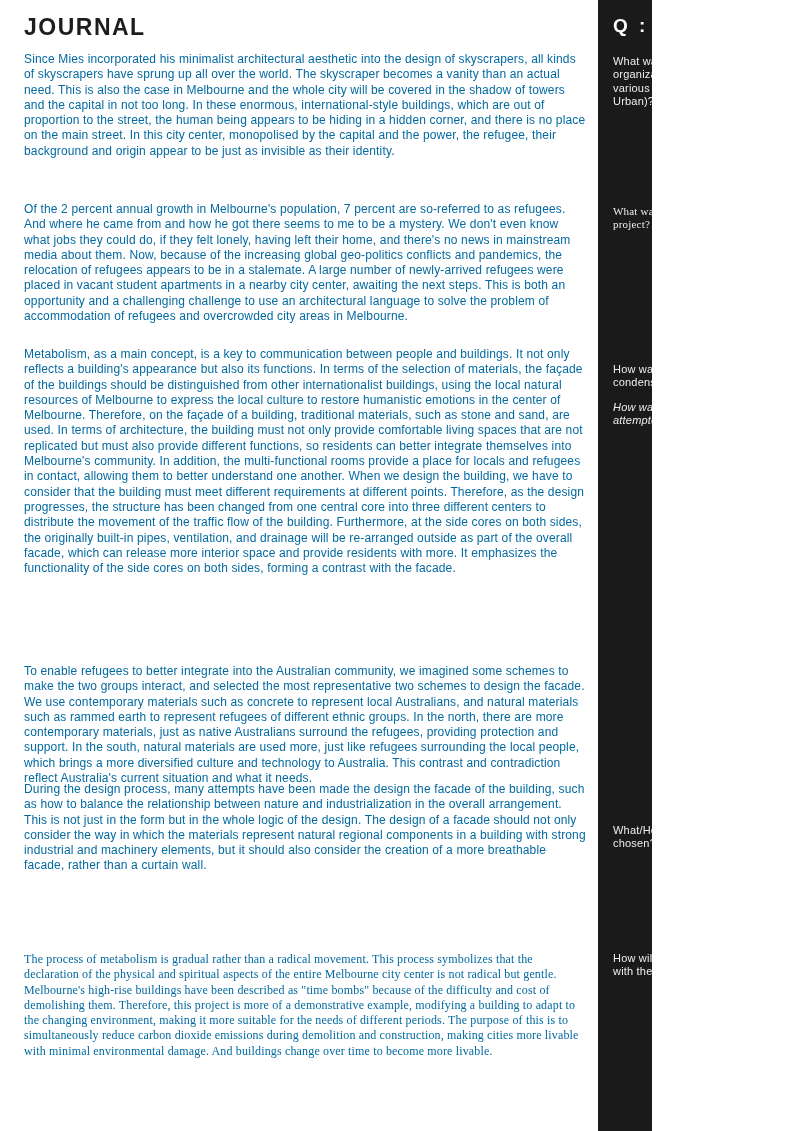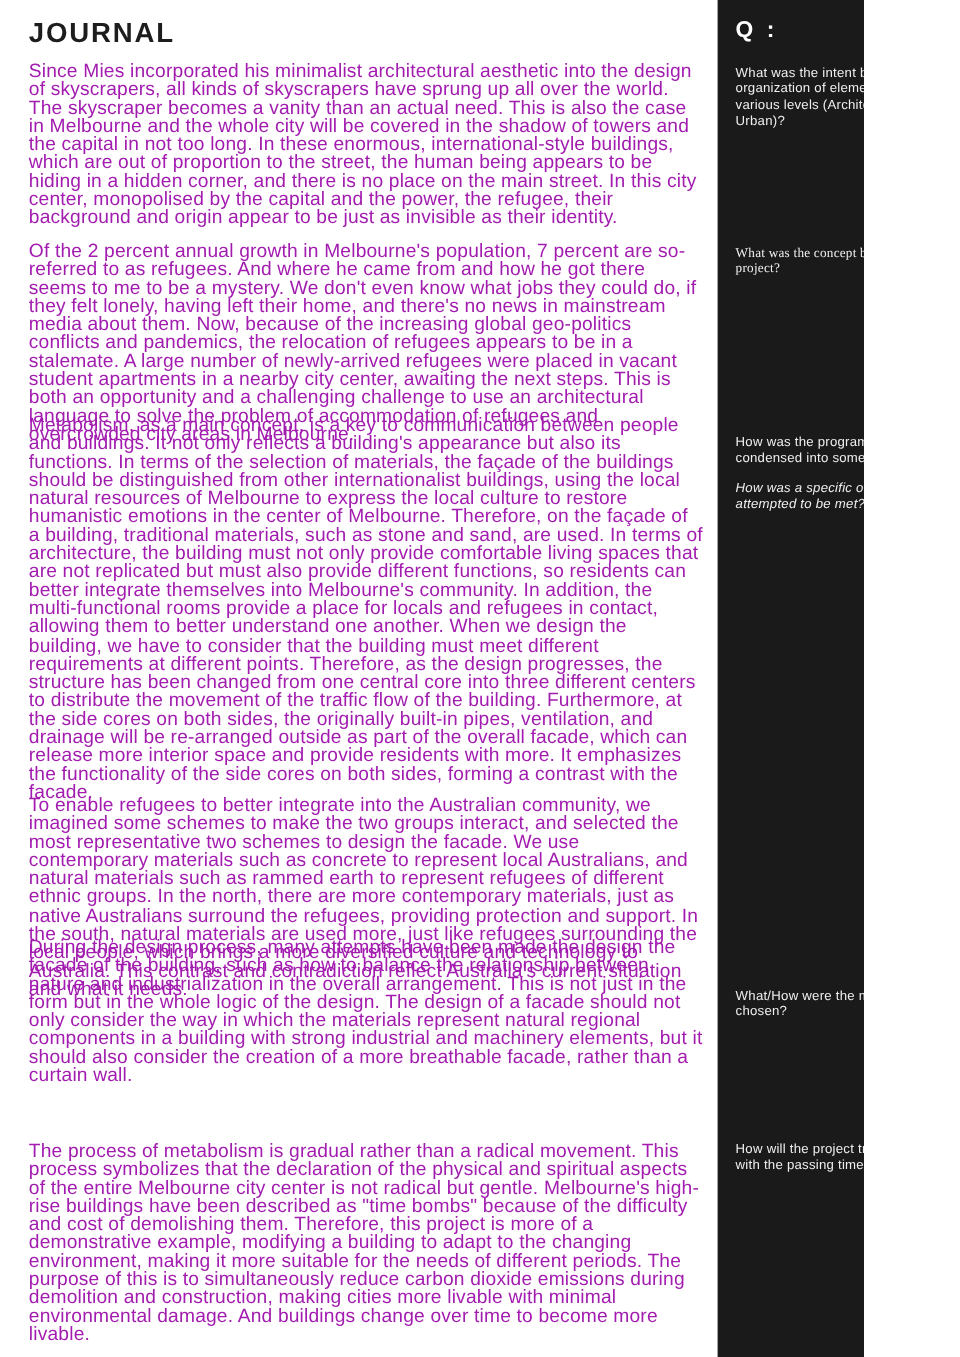--- a/index.html
+++ b/index.html
@@ -2,53 +2,53 @@
 <html><head>
 <meta charset="utf-8">
 <style>
   html, body {
     margin: 0;
     padding: 0;
     background: #ffffff;
   }
   .page {
     position: relative;
-    width: 720px;
+    width: 652px;
     height: 1131px;
     background: #ffffff;
     font-family: "Liberation Sans", sans-serif;
     overflow: hidden;
   }
   .title {
     position: absolute;
     left: 24px;
     top: 14px;
     margin: 0;
     font-size: 23px;
     font-weight: bold;
     letter-spacing: 1.5px;
     color: #1d1d1d;
   }
   .para {
     position: absolute;
     left: 24px;
     width: 562px;
     margin: 0;
-    font-size: 16px;
+    font-size: 12px;
     line-height: 15.3px;
     letter-spacing: 0.15px;
-    color: #a21caf;
+    color: #0369a1;
     text-align: left;
   }
   .p1 { top: 52px; }
   .p2 { top: 202px; }
   .p3 { top: 347px; }
   .p4 { top: 664px; }
   .p5 { top: 782px; }
-  .p6 { top: 952px; }
+  .p6 { top: 952px; font-family: Liberation Serif, serif; }
 
   .sidebar {
     position: absolute;
     left: 598px;
     top: 0;
     width: 202px;
     height: 1131px;
     background: #1a1a1a;
   }
   .q-heading {

